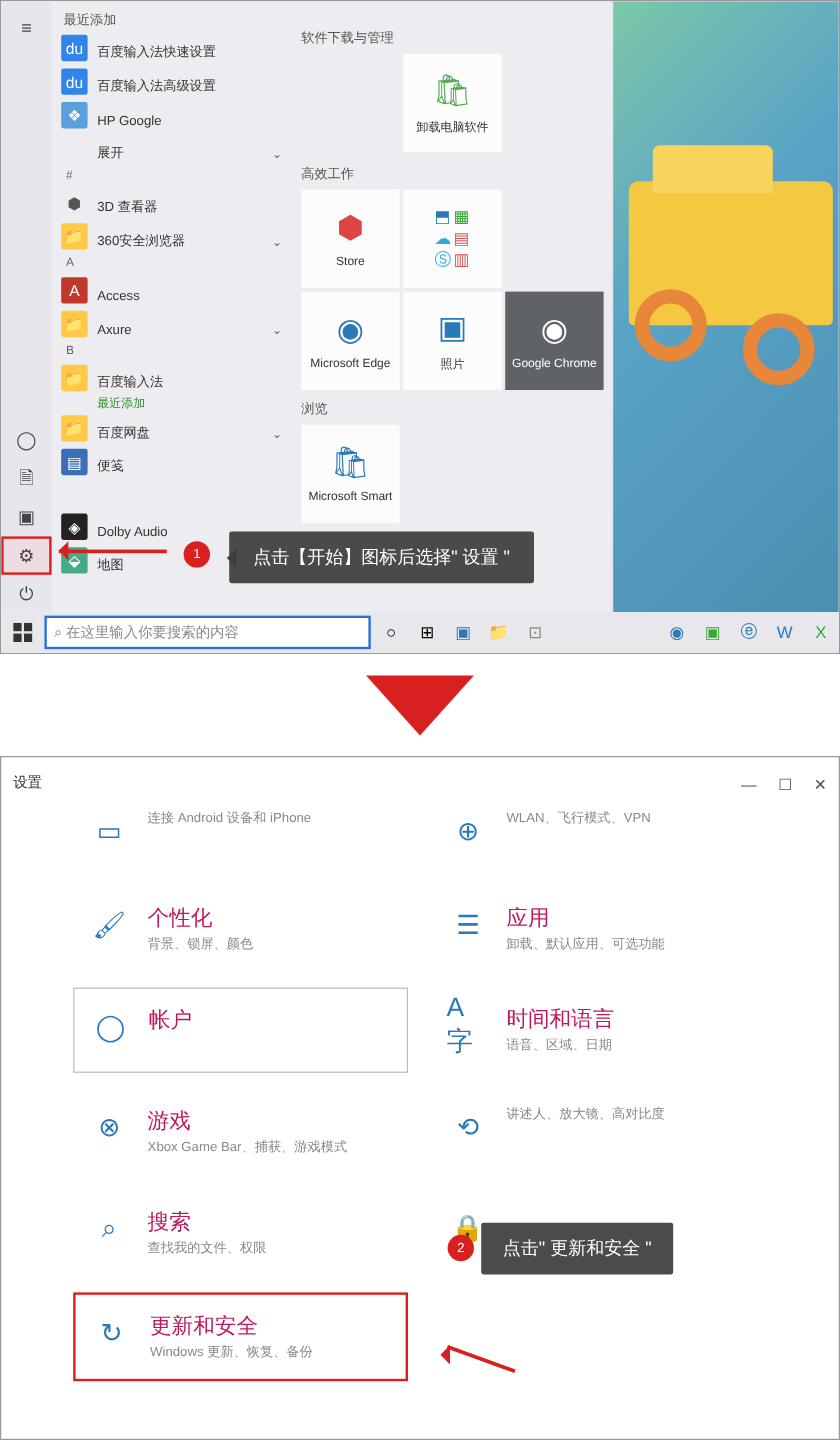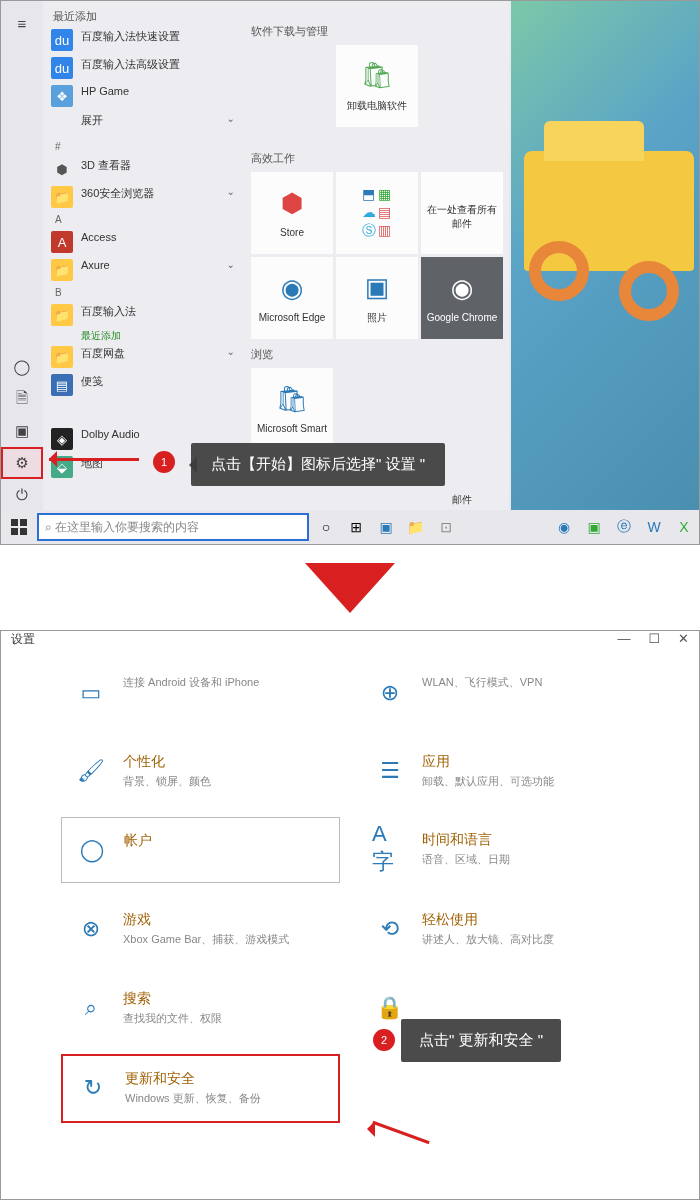--- a/index.html
+++ b/index.html
@@ -11,21 +11,21 @@
 .circle-orange{position:absolute;width:60px;height:60px;border:12px solid #e8863a;border-radius:50%;background:transparent}
 .c1{right:110px;top:240px}
 .c2{right:20px;top:260px}
 .start-menu{position:absolute;left:0;top:0;width:510px;height:510px;background:rgba(235,235,240,0.96);display:flex}
 .sm-rail{width:42px;background:rgba(230,230,235,0.9);display:flex;flex-direction:column;padding-top:6px}
 .rail-icon{width:42px;height:32px;display:flex;align-items:center;justify-content:center;color:#444;cursor:pointer;font-size:15px}
 .rail-spacer{flex:1}
 .rail-gear{border:2px solid #d82020;background:rgba(255,200,200,0.3)}
 .sm-apps{width:205px;padding:6px 0;overflow:hidden}
 .apps-header{font-size:11px;color:#555;padding:2px 10px}
-.app-item{display:flex;align-items:flex-start;padding:3px 8px;font-size:11px;color:#333;cursor:pointer;min-height:26px}
+.app-item{display:flex;align-items:flex-end;padding:3px 8px;font-size:11px;color:#333;cursor:pointer;min-height:26px}
 .app-icon{width:22px;height:22px;margin-right:8px;display:flex;align-items:center;justify-content:center;border-radius:2px;font-size:13px;color:#fff}
 .ic-du{background:#3185e8}
 .ic-hp{background:#5aa0dc}
 .ic-expand{background:transparent;color:#555}
 .ic-3d{background:transparent;color:#555}
 .ic-folder{background:#ffc845}
 .ic-access{background:#c1392b}
 .ic-bian{background:#3a6fb5}
 .ic-dolby{background:#222}
 .ic-chev{color:#666;font-size:10px}
@@ -43,30 +43,30 @@
 .search-box{width:272px;height:28px;border:2px solid #2a6fd6;background:#fff;display:flex;align-items:center;padding:0 6px;font-size:12px;color:#888}
 .tb-icon{width:26px;height:26px;display:flex;align-items:center;justify-content:center;cursor:pointer;font-size:14px}
 .callout1{position:absolute;left:190px;top:442px;background:rgba(60,60,60,0.92);color:#fff;padding:12px 20px;font-size:15px;border-radius:2px;z-index:10}
 .callout1::before{content:"";position:absolute;left:-10px;top:50%;margin-top:-8px;border:8px solid transparent;border-right-color:rgba(60,60,60,0.92)}
 .red-dot{position:absolute;width:22px;height:22px;background:#d82020;border-radius:50%;color:#fff;display:flex;align-items:center;justify-content:center;font-size:11px}
 .arrow-line{position:absolute;background:#d82020;height:3px}
 .arrow-head{position:absolute;width:0;height:0;border:8px solid transparent}
 .connector{width:700px;height:85px;display:flex;align-items:center;justify-content:center}
 .down-tri{width:0;height:0;border-left:45px solid transparent;border-right:45px solid transparent;border-top:50px solid #d82020}
 .screenshot2{position:relative;width:700px;height:570px;border:1px solid #999;background:#fff}
-.win-titlebar{height:30px;display:flex;align-items:flex-start;padding:0 10px;font-size:12px;color:#333}
+.win-titlebar{height:30px;display:flex;align-items:flex-end;padding:0 10px;font-size:12px;color:#333}
 .win-ctrls{margin-left:auto;display:flex;gap:18px;color:#555;font-size:13px}
 .settings-body{padding:0 60px}
 .settings-grid{display:grid;grid-template-columns:1fr 1fr;gap:14px 20px}
 .setting-item{display:flex;align-items:flex-start;padding:14px 12px;cursor:pointer}
 .setting-item.boxed{border:1px solid #bbb}
 .setting-item.red-boxed{border:2px solid #d82020}
 .set-icon{width:36px;height:36px;margin-right:14px;display:flex;align-items:center;justify-content:center;color:#2a7ab8;font-size:22px}
 .set-text{flex:1}
-.set-title{font-size:14px;color:#a16207;margin-bottom:3px}
+.set-title{font-size:18px;color:#be185d;margin-bottom:3px}
 .set-desc{font-size:11px;color:#888;line-height:1.4}
 .callout2{position:absolute;left:400px;top:388px;background:rgba(60,60,60,0.92);color:#fff;padding:12px 18px;font-size:15px;border-radius:2px;z-index:10}
 </style>
 </head>
 <body>
 
 <div class="screenshot1">
   <div class="desktop-bg">
     <div class="car"></div>
     <div class="circle-orange c1"></div>
@@ -90,21 +90,21 @@
       <div class="app-item">
           <div class="app-icon ic-du">du</div>
           <span>百度输入法快速设置</span>
         </div>
       <div class="app-item">
           <div class="app-icon ic-du">du</div>
           <span>百度输入法高级设置</span>
         </div>
       <div class="app-item">
           <div class="app-icon ic-hp">❖</div>
-          <span>HP Game</span>
+          <span>HP Google</span>
         </div>
       <div class="app-item">
           <div class="app-icon ic-expand"></div>
           <span>展开</span>
           <span class="ic-chev" style="margin-left:auto">⌄</span>
         </div>
       <div class="letter">#</div>
       <div class="app-item">
           <div class="app-icon ic-3d">⬢</div>
           <span>3D 查看器</span>
@@ -152,39 +152,35 @@
 
     <div class="sm-tiles">
       <div class="tgroup-h">软件下载与管理</div>
       <div class="tiles-row">
         <div style="width:82px"></div>
         <div class="tile tile-m">
             <span class="tile-ic" style="color:#5a5">🛍</span>
             <span class="tile-label">卸载电脑软件</span>
           </div>
       </div>
-      <div class="tgroup-h" style="margin-top:24px">高效工作</div>
+      <div class="tgroup-h" style="margin-top:10px">高效工作</div>
       <div class="tiles-row">
         <div class="tile tile-m">
             <span class="tile-ic" style="color:#d44">⬢</span>
             <span class="tile-label">Store</span>
           </div>
         <div class="tile tile-m">
             <div style="display:grid;grid-template-columns:1fr 1fr;gap:2px;font-size:14px">
               <span style="color:#2a7ab8">⬒</span>
               <span style="color:#3a3">▦</span>
               <span style="color:#3ad">☁</span>
               <span style="color:#d55">▤</span>
               <span style="color:#3ad">Ⓢ</span>
               <span style="color:#d55">▥</span>
             </div>
-          </div>
-        <div class="tile tile-m">
-            <span class="tile-label" style="text-align:center;padding:0 4px">在一处查看所有邮件</span>
-            <span class="tile-label" style="position:absolute;bottom:4px">邮件</span>
           </div>
       </div>
       <div class="tiles-row">
         <div class="tile tile-m">
             <span class="tile-ic" style="color:#2a7ab8">◉</span>
             <span class="tile-label">Microsoft Edge</span>
           </div>
         <div class="tile tile-m">
             <span class="tile-ic" style="color:#2a7ab8">▣</span>
             <span class="tile-label">照片</span>
@@ -293,21 +289,20 @@
       <div class="setting-item">
         <div class="set-icon">⊗</div>
         <div class="set-text">
             <div class="set-title">游戏</div>
             <div class="set-desc">Xbox Game Bar、捕获、游戏模式</div>
           </div>
       </div>
       <div class="setting-item">
         <div class="set-icon">⟲</div>
         <div class="set-text">
-            <div class="set-title">轻松使用</div>
             <div class="set-desc">讲述人、放大镜、高对比度</div>
           </div>
       </div>
       <div class="setting-item">
         <div class="set-icon">⌕</div>
         <div class="set-text">
             <div class="set-title">搜索</div>
             <div class="set-desc">查找我的文件、权限</div>
           </div>
       </div>

